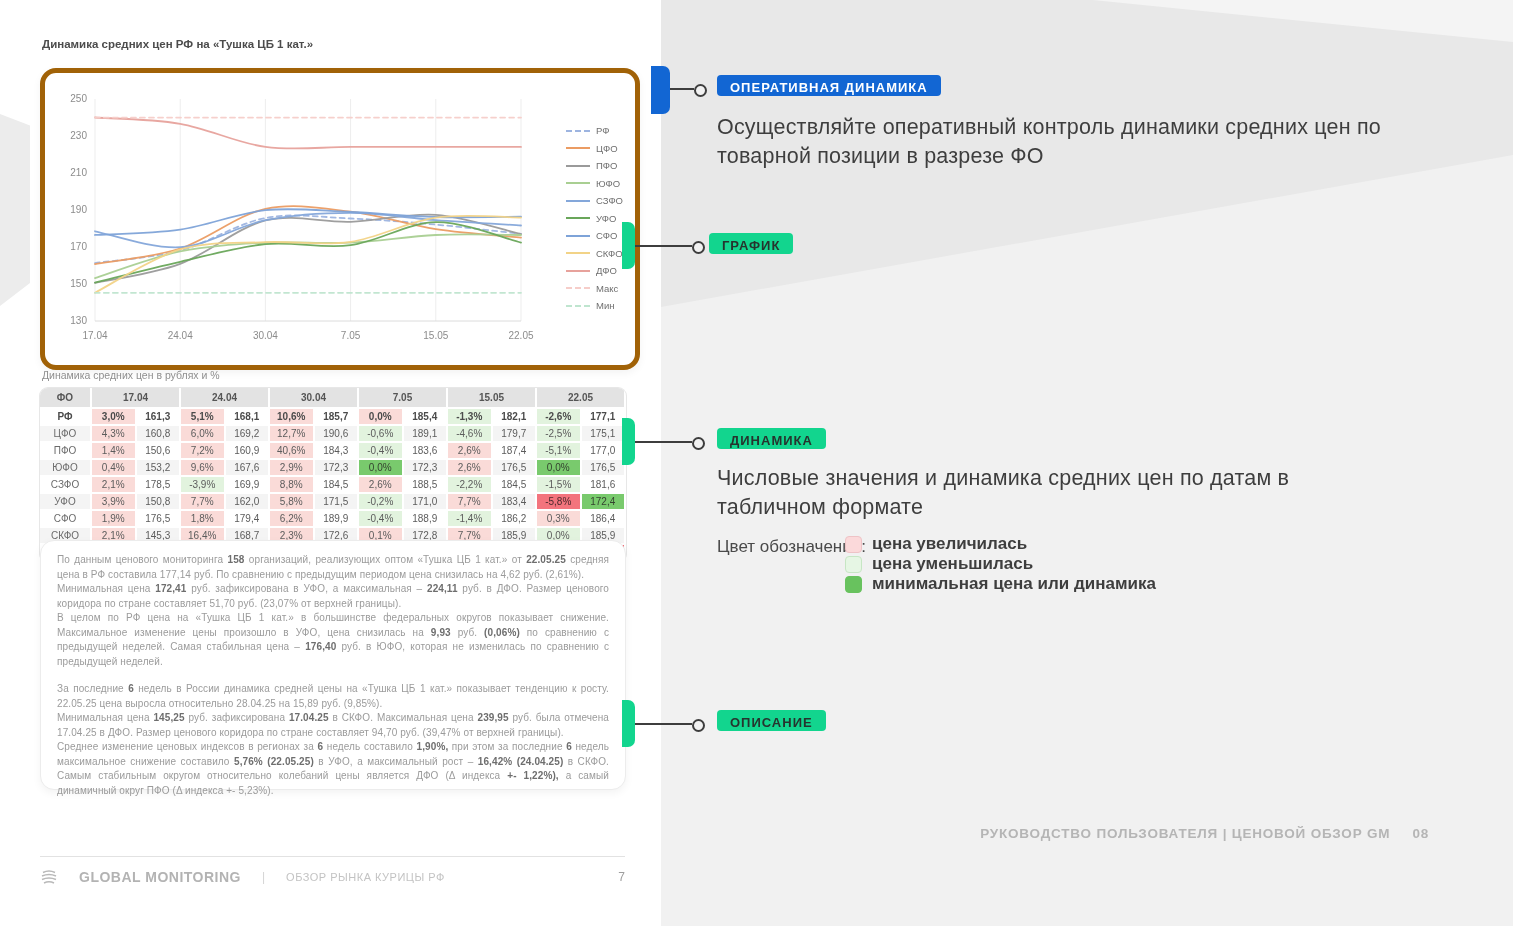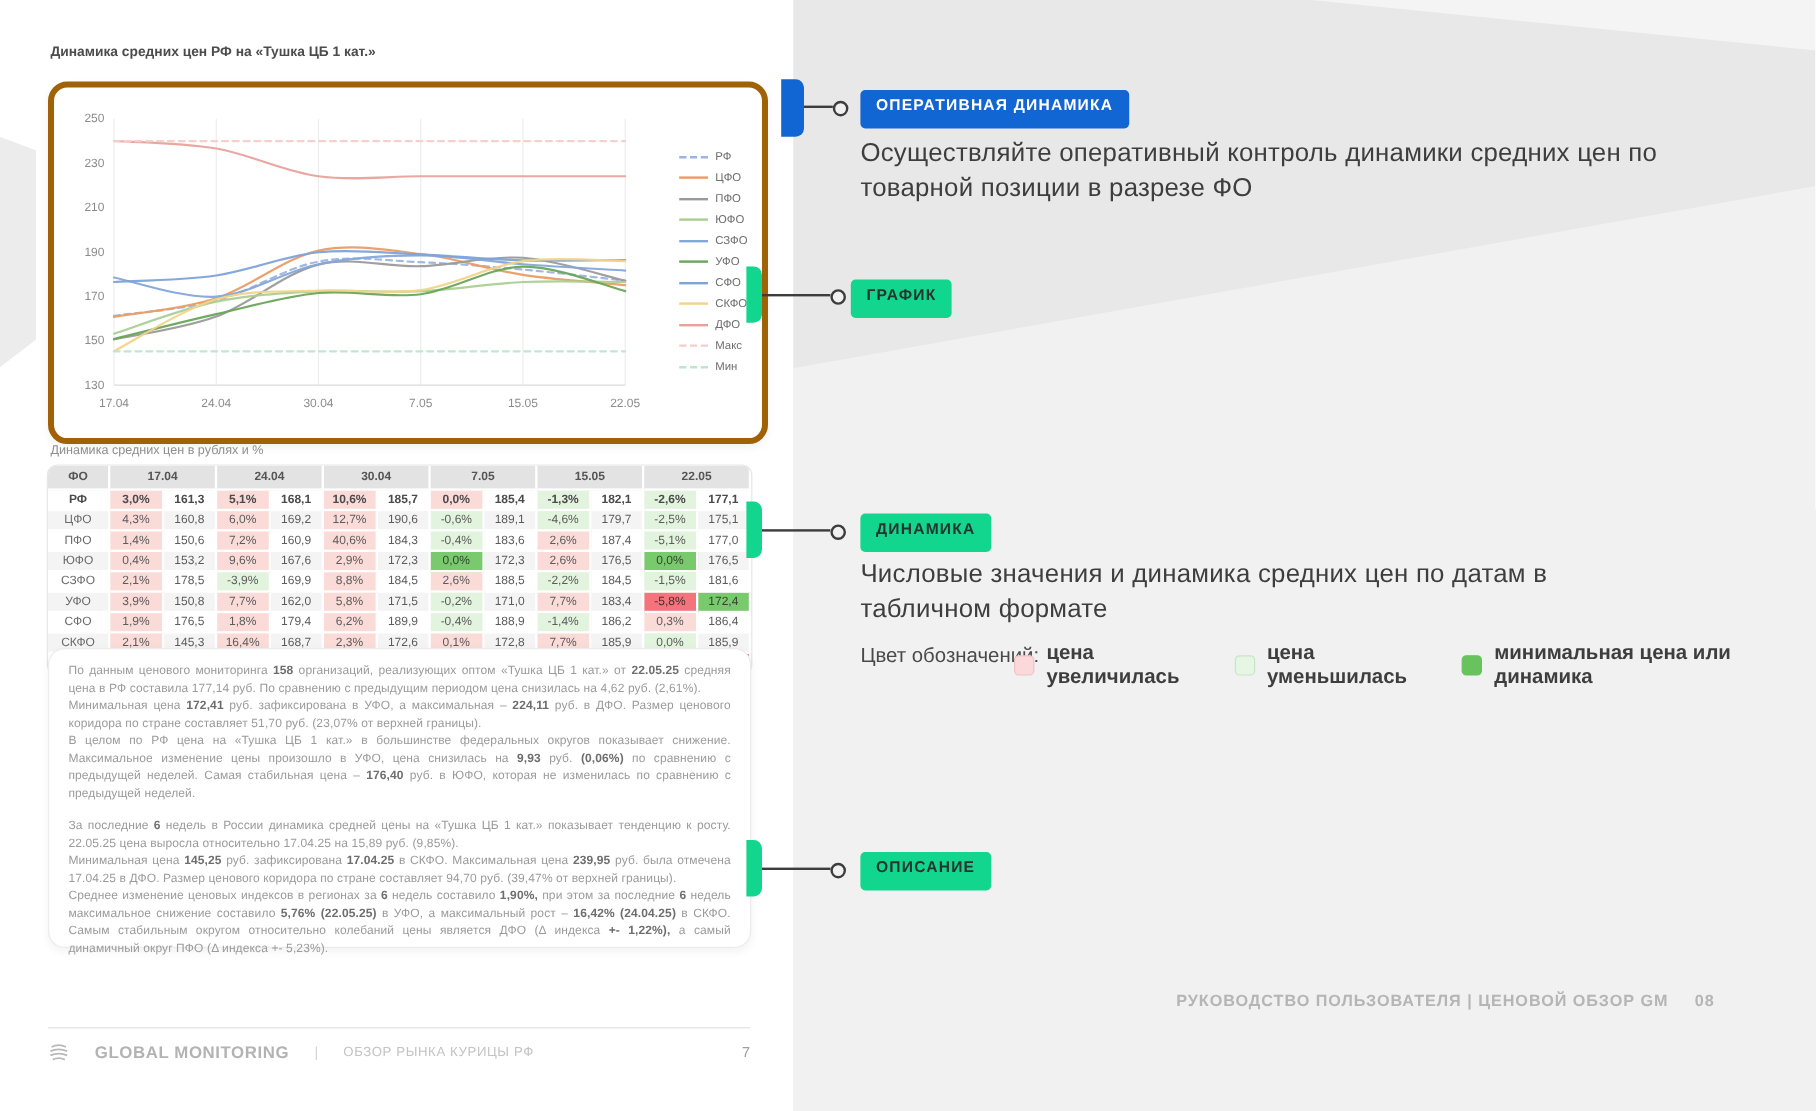--- a/index.html
+++ b/index.html
@@ -74,37 +74,37 @@
   .conn-2{left:635px;top:441px;width:57px;}
   .conn-3{left:635px;top:723px;width:57px;}
   .conn-dot{position:absolute;width:9px;height:9px;border:2px solid #3d3d3d;border-radius:50%;
             background:#f1f1f1;z-index:6;}
   .dot-b{left:694px;top:84px;}
   .dot-1{left:692px;top:241px;}
   .dot-2{left:692px;top:437px;}
   .dot-3{left:692px;top:719px;}
 
   
-  .badge{position:absolute;height:32px;line-height:26px;padding:0 13px;font-size:13px;font-weight:700;
+  .badge{position:absolute;height:21px;line-height:26px;padding:0 13px;font-size:13px;font-weight:700;
          letter-spacing:1px;border-radius:4px;z-index:7;white-space:nowrap;}
   .badge-blue{left:717px;top:75px;color:#fff;}
   .badge-graph{left:709px;top:233px;}
   .badge-dyn{left:717px;top:428px;}
   .badge-desc{left:717px;top:710px;}
   .badge-green{color:#26342e;}
   .annot-text{position:absolute;left:717px;width:740px;font-size:21.5px;color:#3e3e3e;
               line-height:1.36;letter-spacing:.2px;}
   .annot-1{top:113px;}
   .annot-2{top:271px;}
   .annot-3{top:464px;width:640px;}
   .annot-4{top:751px;}
 
   
   .cl-label{position:absolute;left:717px;top:537px;font-size:17px;color:#4a4a4a;}
-  .cl-items{position:absolute;left:845px;top:534px;display:flex;gap:11px;}
+  .cl-items{position:absolute;left:845px;top:534px;display:flex;flex-direction:column;}
   .cl-item{display:flex;align-items:center;gap:10px;font-size:17px;font-weight:700;color:#3e3e3e;}
   .cl-sw{width:17px;height:17px;border-radius:4px;box-sizing:border-box;flex:0 0 auto;}
 
   
   .rp-footer{position:absolute;right:84px;top:826px;display:flex;gap:22px;font-size:13.5px;
              letter-spacing:.8px;color:#b5b5b5;font-weight:600;white-space:nowrap;}
 </style>
 </head>
 <body>
 
@@ -354,21 +354,21 @@
       </tbody>
   </table>
 
   <div class="text-card" id="summary-card">
       <div class="text-block">
         <div class="para"><span>По данным ценового мониторинга </span><b>158</b><span> организаций, реализующих оптом «Тушка ЦБ 1 кат.» от </span><b>22.05.25</b><span> средняя цена в РФ составила 177,14 руб. По сравнению с предыдущим периодом цена снизилась на 4,62 руб. (2,61%).</span></div>
         <div class="para"><span>Минимальная цена </span><b>172,41</b><span> руб. зафиксирована в УФО, а максимальная – </span><b>224,11</b><span> руб. в ДФО. Размер ценового коридора по стране составляет 51,70 руб. (23,07% от верхней границы).</span></div>
         <div class="para"><span>В целом по РФ цена на «Тушка ЦБ 1 кат.» в большинстве федеральных округов показывает снижение. Максимальное изменение цены произошло в УФО, цена снизилась на </span><b>9,93</b><span> руб. </span><b>(0,06%)</b><span> по сравнению с предыдущей неделей. Самая стабильная цена – </span><b>176,40</b><span> руб. в ЮФО, которая не изменилась по сравнению с предыдущей неделей.</span></div>
       </div>
       <div class="text-block">
-        <div class="para"><span>За последние </span><b>6</b><span> недель в России динамика средней цены на «Тушка ЦБ 1 кат.» показывает тенденцию к росту. 22.05.25 цена выросла относительно 17.04.25 на 15,89 руб. (9,85%).</span></div>
+        <div class="para"><span>За последние </span><b>6</b><span> недель в России динамика средней цены на «Тушка ЦБ 1 кат.» показывает тенденцию к росту. 22.05.25 цена выросла относительно 28.04.25 на 15,89 руб. (9,85%).</span></div>
         <div class="para"><span>Минимальная цена </span><b>145,25</b><span> руб. зафиксирована </span><b>17.04.25</b><span> в СКФО. Максимальная цена </span><b>239,95</b><span> руб. была отмечена 17.04.25 в ДФО. Размер ценового коридора по стране составляет 94,70 руб. (39,47% от верхней границы).</span></div>
         <div class="para"><span>Среднее изменение ценовых индексов в регионах за </span><b>6</b><span> недель составило </span><b>1,90%,</b><span> при этом за последние </span><b>6</b><span> недель максимальное снижение составило </span><b>5,76%</b><span>  </span><b>(22.05.25)</b><span>  в УФО, а максимальный рост – </span><b>16,42%</b><span> </span><b>(24.04.25)</b><span> в СКФО. Самым стабильным округом относительно колебаний цены является ДФО (Δ индекса </span><b>+- 1,22%),</b><span> а самый динамичный округ ПФО (Δ индекса +- 5,23%).</span></div>
       </div>
     </div>
 
   <div class="page-footer">
     <div class="footer-row">
       <span style="display:inline-flex;">
         <svg width="18" height="18" viewBox="0 0 18 18" fill="none">
           <path d="M3 4.5 Q9 1.5 15 4.5" stroke="#b9b9b9" stroke-width="1.5" fill="none"></path>

